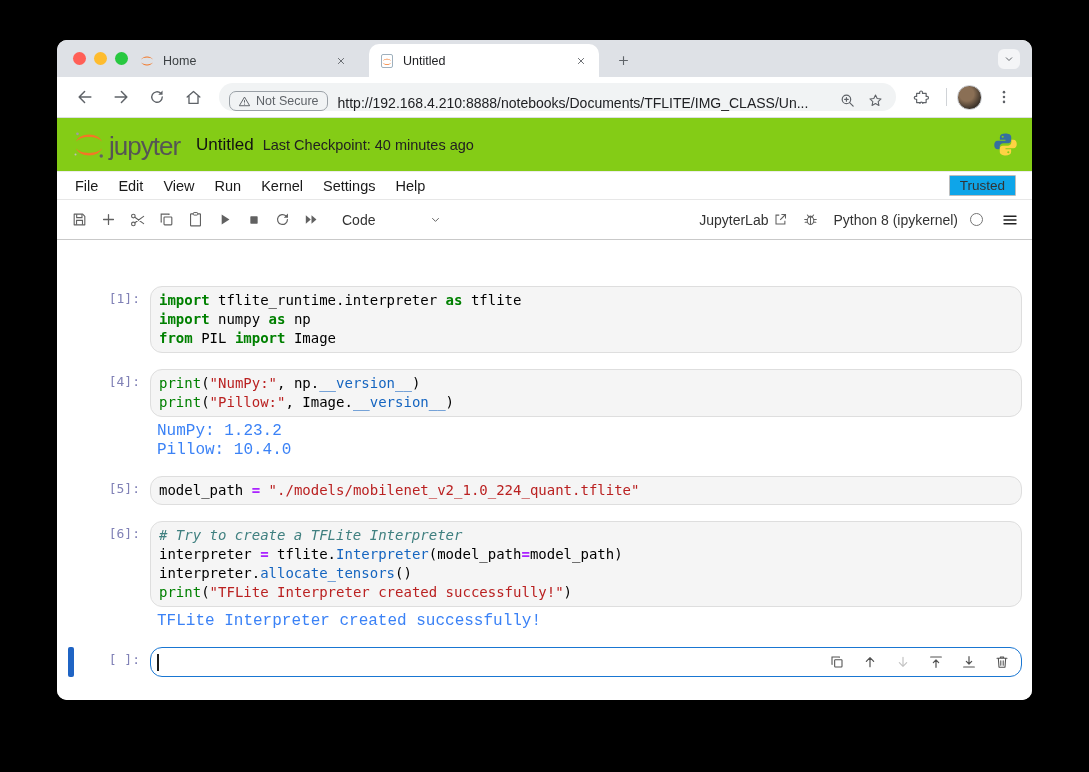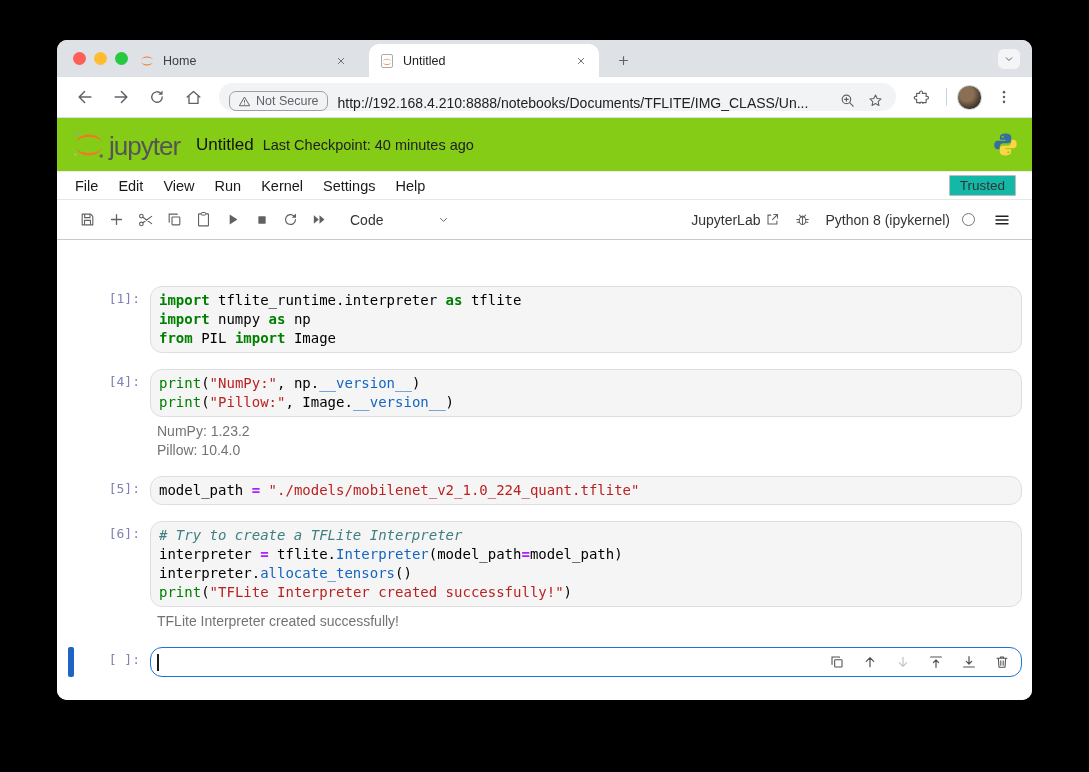--- a/index.html
+++ b/index.html
@@ -34,38 +34,38 @@
   .jp-header{height:54px;background:#84cc16;display:flex;align-items:center;padding:0 14px;border-bottom:1px solid #ececec}
   .jp-logo{display:flex;align-items:center;gap:2px}
   .logo-text{font-size:26px;color:#555;letter-spacing:-1px;margin:4px 16px 0 2px}
   .nb-title{font-size:17px;color:#121212;margin-right:9px}
   .checkpoint{font-size:14.5px;color:#212121;margin-top:1px}
   .python-logo{margin-left:auto}
 
   
   .menubar{height:28px;background:#fff;display:flex;align-items:center;padding:0 8px;border-bottom:1px solid #e7e7e7;font-size:14.5px;color:#1a1a1a}
   .menu-item{padding:3px 10px}
-  .trusted-btn{margin-left:auto;margin-right:8px;border:1px solid #bdbdbd;border-radius:1px;padding:2px 10px;font-size:13.5px;color:#333;background:#14b8a6}
-
-  
-  .jp-toolbar{height:40px;background:#fff;display:flex;align-items:center;padding:0 16px;border-bottom:1px solid #c9c9c9}
+  .trusted-btn{margin-left:auto;margin-right:8px;border:1px solid #bdbdbd;border-radius:1px;padding:2px 10px;font-size:13.5px;color:#333;background:#0ea5e9}
+
+  
+  .jp-toolbar{height:40px;background:#fff;display:flex;align-items:center;padding:0 8px;border-bottom:1px solid #c9c9c9}
   .tb-icon{width:29px;height:26px;display:flex;align-items:center;justify-content:center;color:#616161;flex:none}
   .celltype-dd{margin-left:16px;width:100px;display:flex;align-items:center;justify-content:space-between;font-size:14px;color:#333}
   .tb-right{margin-left:auto;display:flex;align-items:center;gap:8px;font-size:14px;color:#333}
   .tb-right .grp{display:flex;align-items:flex-start;gap:5px}
   .kernel-circle{width:13px;height:13px;border:1.6px solid #757575;border-radius:50%;margin:0 4px}
 
   
   .notebook{height:460px;background:#fff;padding-top:46px;overflow:hidden}
   .cell{display:flex;position:relative;margin:0 10px 16px 0}
   .prompt{width:93px;flex:none;text-align:right;padding-right:10px;padding-top:5px;font-family:"DejaVu Sans Mono",monospace;font-size:13px;color:#8081b6;white-space:pre}
   .editor-col{flex:1;min-width:0}
   .editor{background:#f5f5f5;border:1px solid #dedede;border-radius:12px;padding:4px 8px;font-family:"DejaVu Sans Mono",monospace;font-size:14px;line-height:19px;color:#000;white-space:pre}
   .code-line{height:19px}
-  .output-block{font-family:Liberation Sans, sans-serif;font-size:14px;line-height:19px;color:#737373;padding:5px 7px 0;white-space:pre}
+  .output-block{font-family:Liberation Mono, monospace;font-size:16px;line-height:19px;color:#3b82f6;padding:5px 7px 0;white-space:pre}
   .tok-kw{color:#008000;font-weight:bold}
   .tok-bi{color:#008000}
   .tok-str{color:#ba2121}
   .tok-op{color:#aa22ff;font-weight:bold}
   .tok-com{color:#408080;font-style:italic}
   .tok-prop{color:#1565c0;}
 
   .cell.selected .editor{background:#fff;border:1px solid #1976d2;height:30px;display:flex;align-items:center;padding:0 6px}
   .sel-bar{display:none}
   .cell.selected .sel-bar{display:block;position:absolute;left:11px;top:0;width:6px;height:30px;background:#1f64c4;border-radius:2px}

